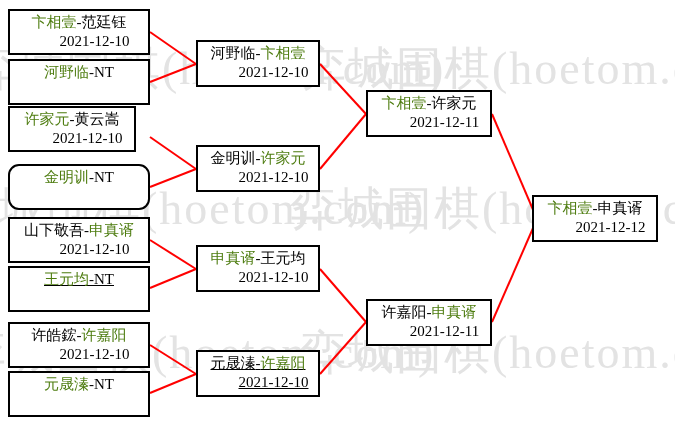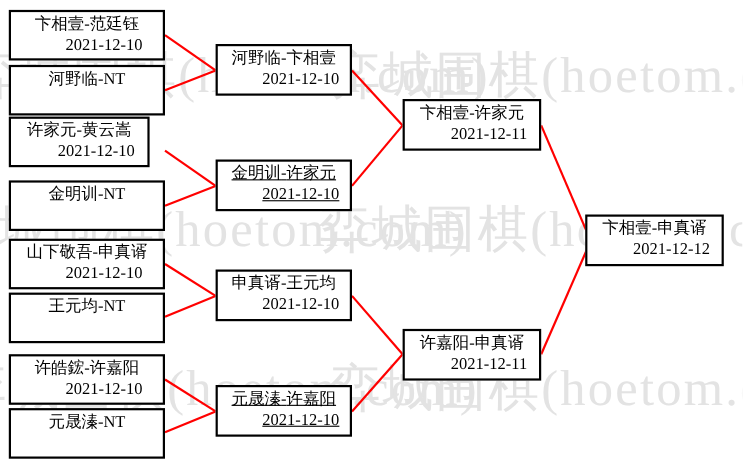--- a/index.html
+++ b/index.html
@@ -57,21 +57,21 @@
     overflow: hidden;
   }
   .match-line1 {
     display: block;
     font-size: 15px;
     line-height: 19px;
     color: #000000;
     white-space: nowrap;
   }
   .match-line1 .red {
-    color: #000000;
+    color: #4d7c0f;
   }
   .match-date {
     display: block;
     font-size: 15px;
     line-height: 19px;
     color: #000000;
     font-family: "Liberation Serif", "DejaVu Serif", serif;
     white-space: nowrap;
     padding-left: 31px;
   }
@@ -130,34 +130,34 @@
     </span>
   </div>
 
   <div class="match-box" style="left:8px;  top:106px; width:128px; height:46px;">
     <span class="match-line1 pad-top-2">
       <span class="red">许家元</span><span>-</span><span>黄云嵩</span>
     </span>
     <span class="match-date">2021-12-10</span>
   </div>
 
-  <div class="match-box" style="left:8px;  top:164px; width:142px; height:46px;">
+  <div class="match-box" style="left:8px;  top:164px; width:142px; height:46px;border-radius:11px;">
     <span class="match-line1 pad-top-2">
       <span class="red">金明训</span><span>-</span><span>NT</span>
     </span>
   </div>
 
   <div class="match-box" style="left:8px;  top:217px; width:142px; height:46px;">
     <span class="match-line1 pad-top-2">
       <span>山下敬吾</span><span>-</span><span class="red">申真谞</span>
     </span>
     <span class="match-date">2021-12-10</span>
   </div>
 
-  <div class="match-box" style="left:8px;  top:266px; width:142px; height:46px;">
+  <div class="match-box" style="left:8px;  top:266px; width:142px; height:46px;text-decoration:underline;">
     <span class="match-line1 pad-top-2">
       <span class="red">王元均</span><span>-</span><span>NT</span>
     </span>
   </div>
 
   <div class="match-box" style="left:8px;  top:322px; width:142px; height:46px;">
     <span class="match-line1 pad-top-2">
       <span>许皓鋐</span><span>-</span><span class="red">许嘉阳</span>
     </span>
     <span class="match-date">2021-12-10</span>
@@ -169,21 +169,21 @@
     </span>
   </div>
 
   <div class="match-box" style="left:196px; top:40px;  width:124px; height:47px;">
     <span class="match-line1 pad-top-2">
       <span>河野临</span><span>-</span><span class="red">卞相壹</span>
     </span>
     <span class="match-date">2021-12-10</span>
   </div>
 
-  <div class="match-box" style="left:196px; top:145px; width:124px; height:47px;text-decoration:underline;">
+  <div class="match-box" style="left:196px; top:145px; width:124px; height:47px;">
     <span class="match-line1 pad-top-2">
       <span>金明训</span><span>-</span><span class="red">许家元</span>
     </span>
     <span class="match-date">2021-12-10</span>
   </div>
 
   <div class="match-box" style="left:196px; top:245px; width:124px; height:47px;">
     <span class="match-line1 pad-top-2">
       <span class="red">申真谞</span><span>-</span><span>王元均</span>
     </span>

